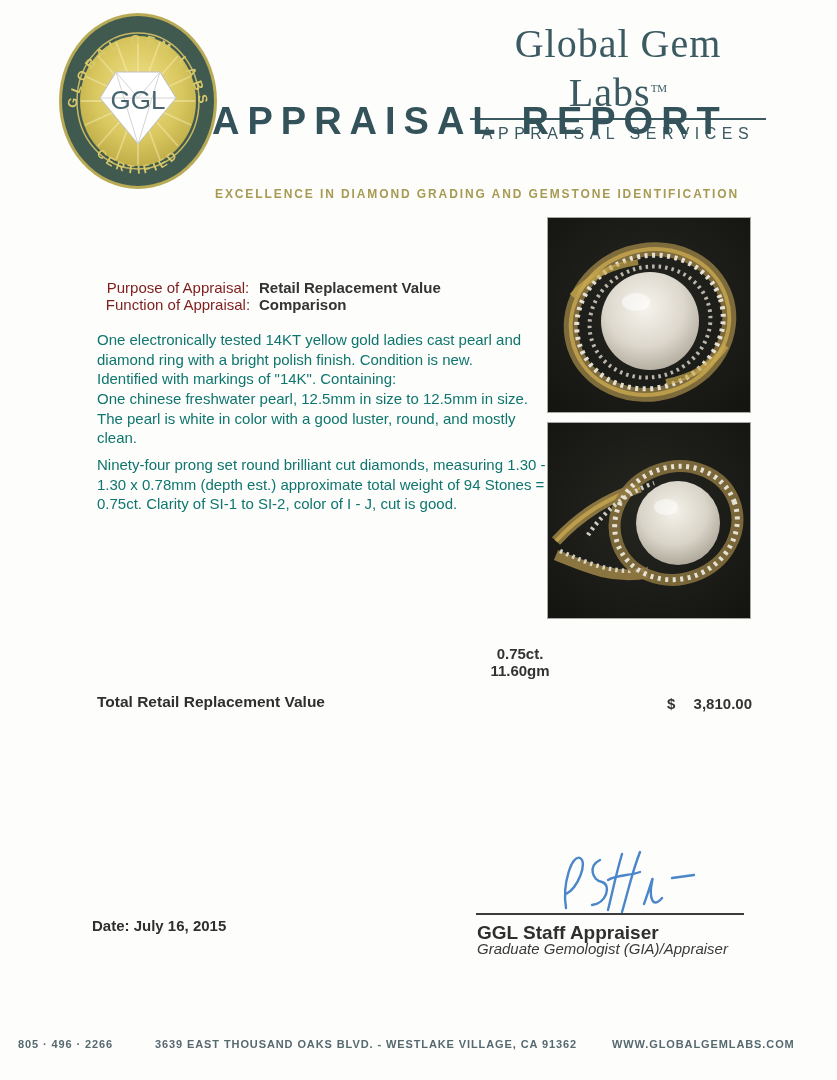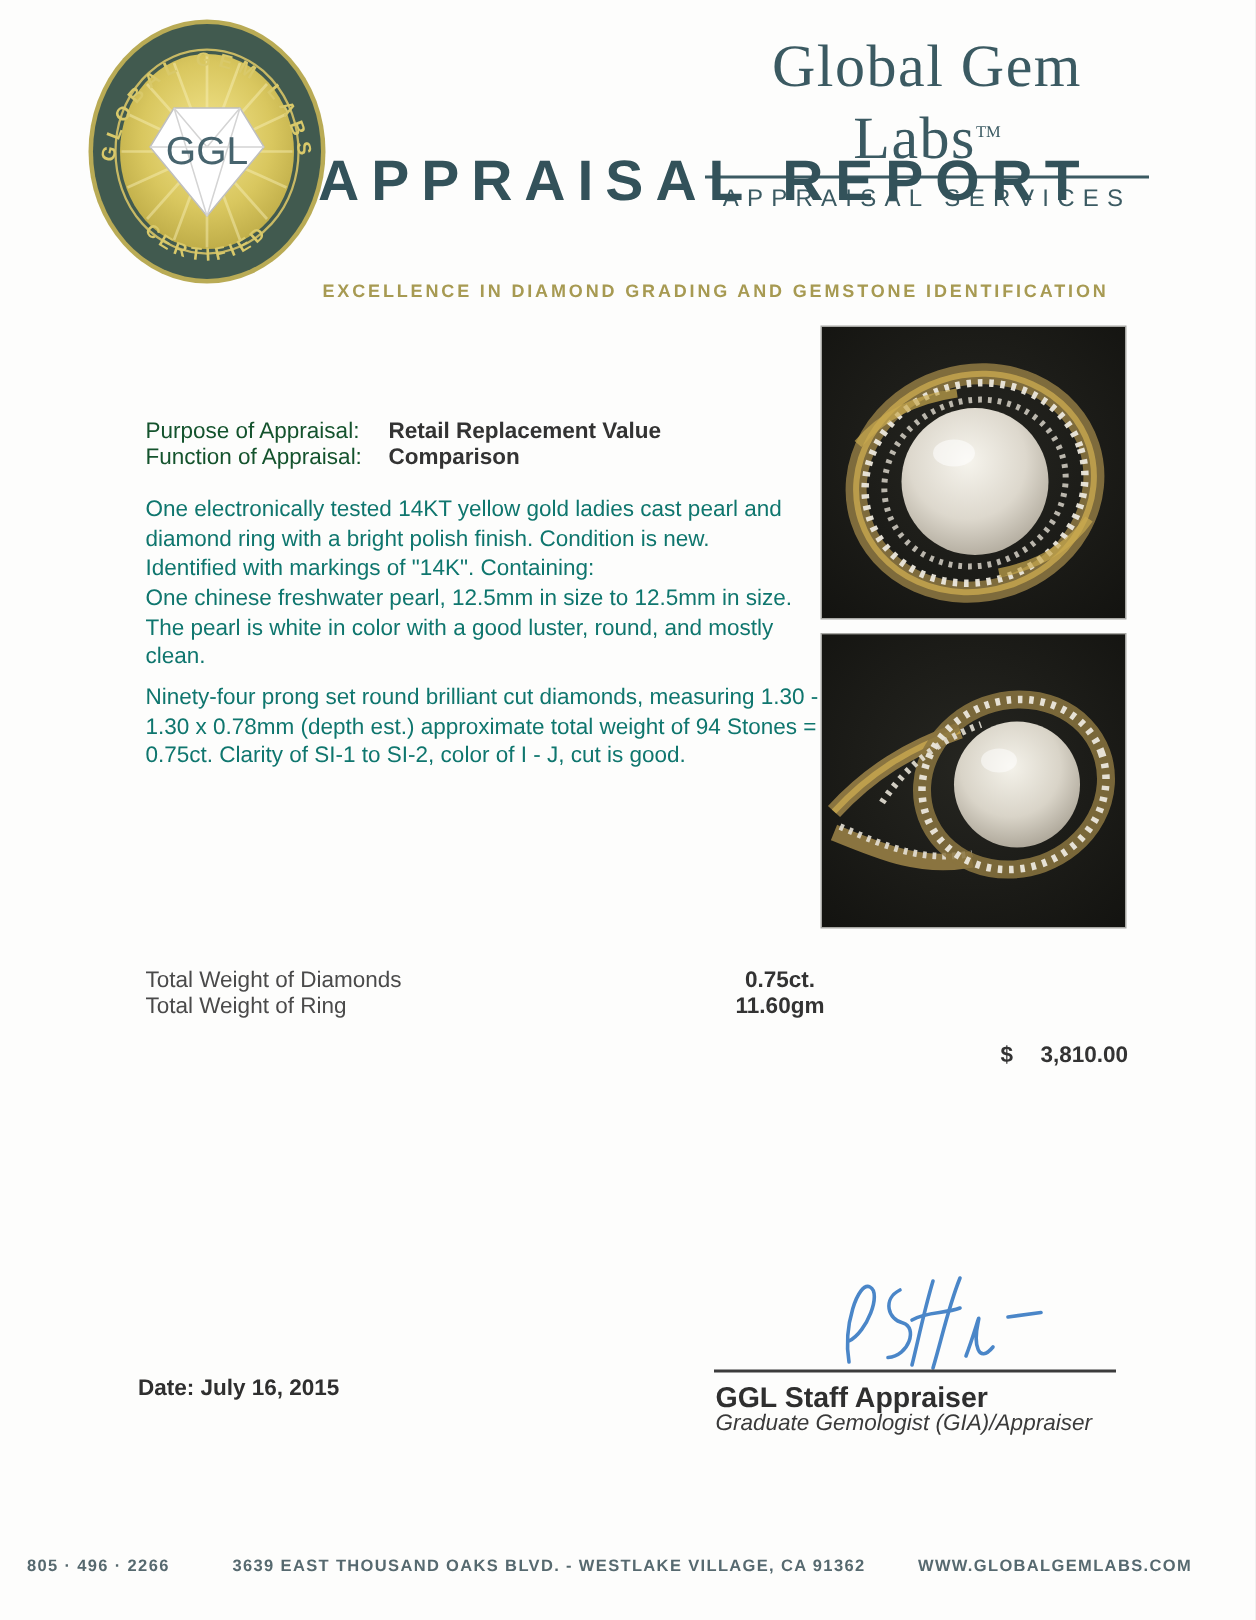--- a/index.html
+++ b/index.html
@@ -12,21 +12,21 @@
   .brand-name{font-family:"Liberation Serif",serif;font-size:40px;color:#3b5a62;letter-spacing:1px;line-height:44px;}
   .brand-tm{font-size:11px;vertical-align:super;letter-spacing:0;}
   .brand-divider{height:0;border-top:2px solid #3b5a62;margin:3px 2px 5px 2px;}
   .brand-subtitle{font-size:16px;color:#3b5a62;letter-spacing:5.5px;font-weight:500;}
   .report-title{left:212px;top:100px;font-size:38px;font-weight:700;color:#33525a;letter-spacing:8px;white-space:nowrap;}
   .report-tagline{left:215px;top:147px;font-size:12px;font-weight:700;color:#a79a52;letter-spacing:1.9px;white-space:nowrap;margin-top:40px;}
 
   
   .kv-block{left:97px;top:279px;font-size:15px;line-height:17px;}
   .kv-row{display:flex;}
-  .kv-label{width:162px;color:#14532d;}
+  .kv-label{width:162px;color:#7f1d1d;text-align:center;}
   .kv-value{font-weight:700;color:#333;}
   .para{left:97px;font-size:15px;line-height:19.5px;color:#0f766e;}
 
   
   .photo{left:548px;width:202px;box-shadow:0 0 0 1px #a8a8a4;background:#191915;}
   .photo svg{display:block;}
 
   
   .tot-label{font-size:15px;color:#4a4a4a;line-height:17px;}
   .tot-value{font-size:15px;font-weight:700;color:#333;line-height:17px;text-align:center;}
@@ -166,28 +166,25 @@
       <g transform="rotate(-20 128 100)">
         <ellipse cx="128" cy="100" rx="62" ry="56" fill="none" stroke="#8a7440" stroke-width="12" opacity="0.85"></ellipse>
         <ellipse cx="128" cy="100" rx="62" ry="56" fill="none" stroke="#ece8dd" stroke-width="5" stroke-dasharray="3 4.5" opacity="0.95"></ellipse>
       </g>
       <path d="M 40,112 C 56,88 78,70 106,60" stroke="#e6e1d6" stroke-width="4.5" stroke-dasharray="2.5 4" fill="none" opacity="0.9"></path>
       <circle cx="130" cy="100" r="42" fill="url(#pearl2)"></circle>
       <ellipse cx="118" cy="84" rx="12" ry="8" fill="#ffffff" opacity="0.5"></ellipse>
     </svg>
   </div>
 
-  <div class="abs" style="left:97px;top:645px;">
-    <div class="tot-label">Total Weight of Diamonds</div>
-    <div class="tot-label">Total Weight of Ring</div>
-  </div>
   <div class="abs" style="left:455px;top:645px;width:130px;">
     <div class="tot-value">0.75ct.</div>
     <div class="tot-value">11.60gm</div>
   </div>
+  <div class="abs grand-label" style="left:97px;top:693px;">Total Retail Replacement Value</div>
   <div class="abs grand-cur" style="left:667px;top:695px;">$</div>
   <div class="abs grand-val" style="left:690px;top:695px;width:62px;text-align:right;">3,810.00</div>
 
   <div class="abs" style="left:552px;top:846px;width:170px;height:70px;">
     <svg width="170" height="70" viewBox="0 0 170 70">
       <g stroke="#4a86c8" stroke-width="2.4" fill="none" stroke-linecap="round">
         <path d="M 14,62 C 10,38 20,8 28,12 C 36,16 26,42 14,48"></path>
         <path d="M 48,14 C 36,20 40,34 50,36 C 60,39 54,58 40,59"></path>
         <path d="M 70,8 C 64,28 60,48 56,64"></path>
         <path d="M 88,6 C 80,26 76,46 70,66"></path>

